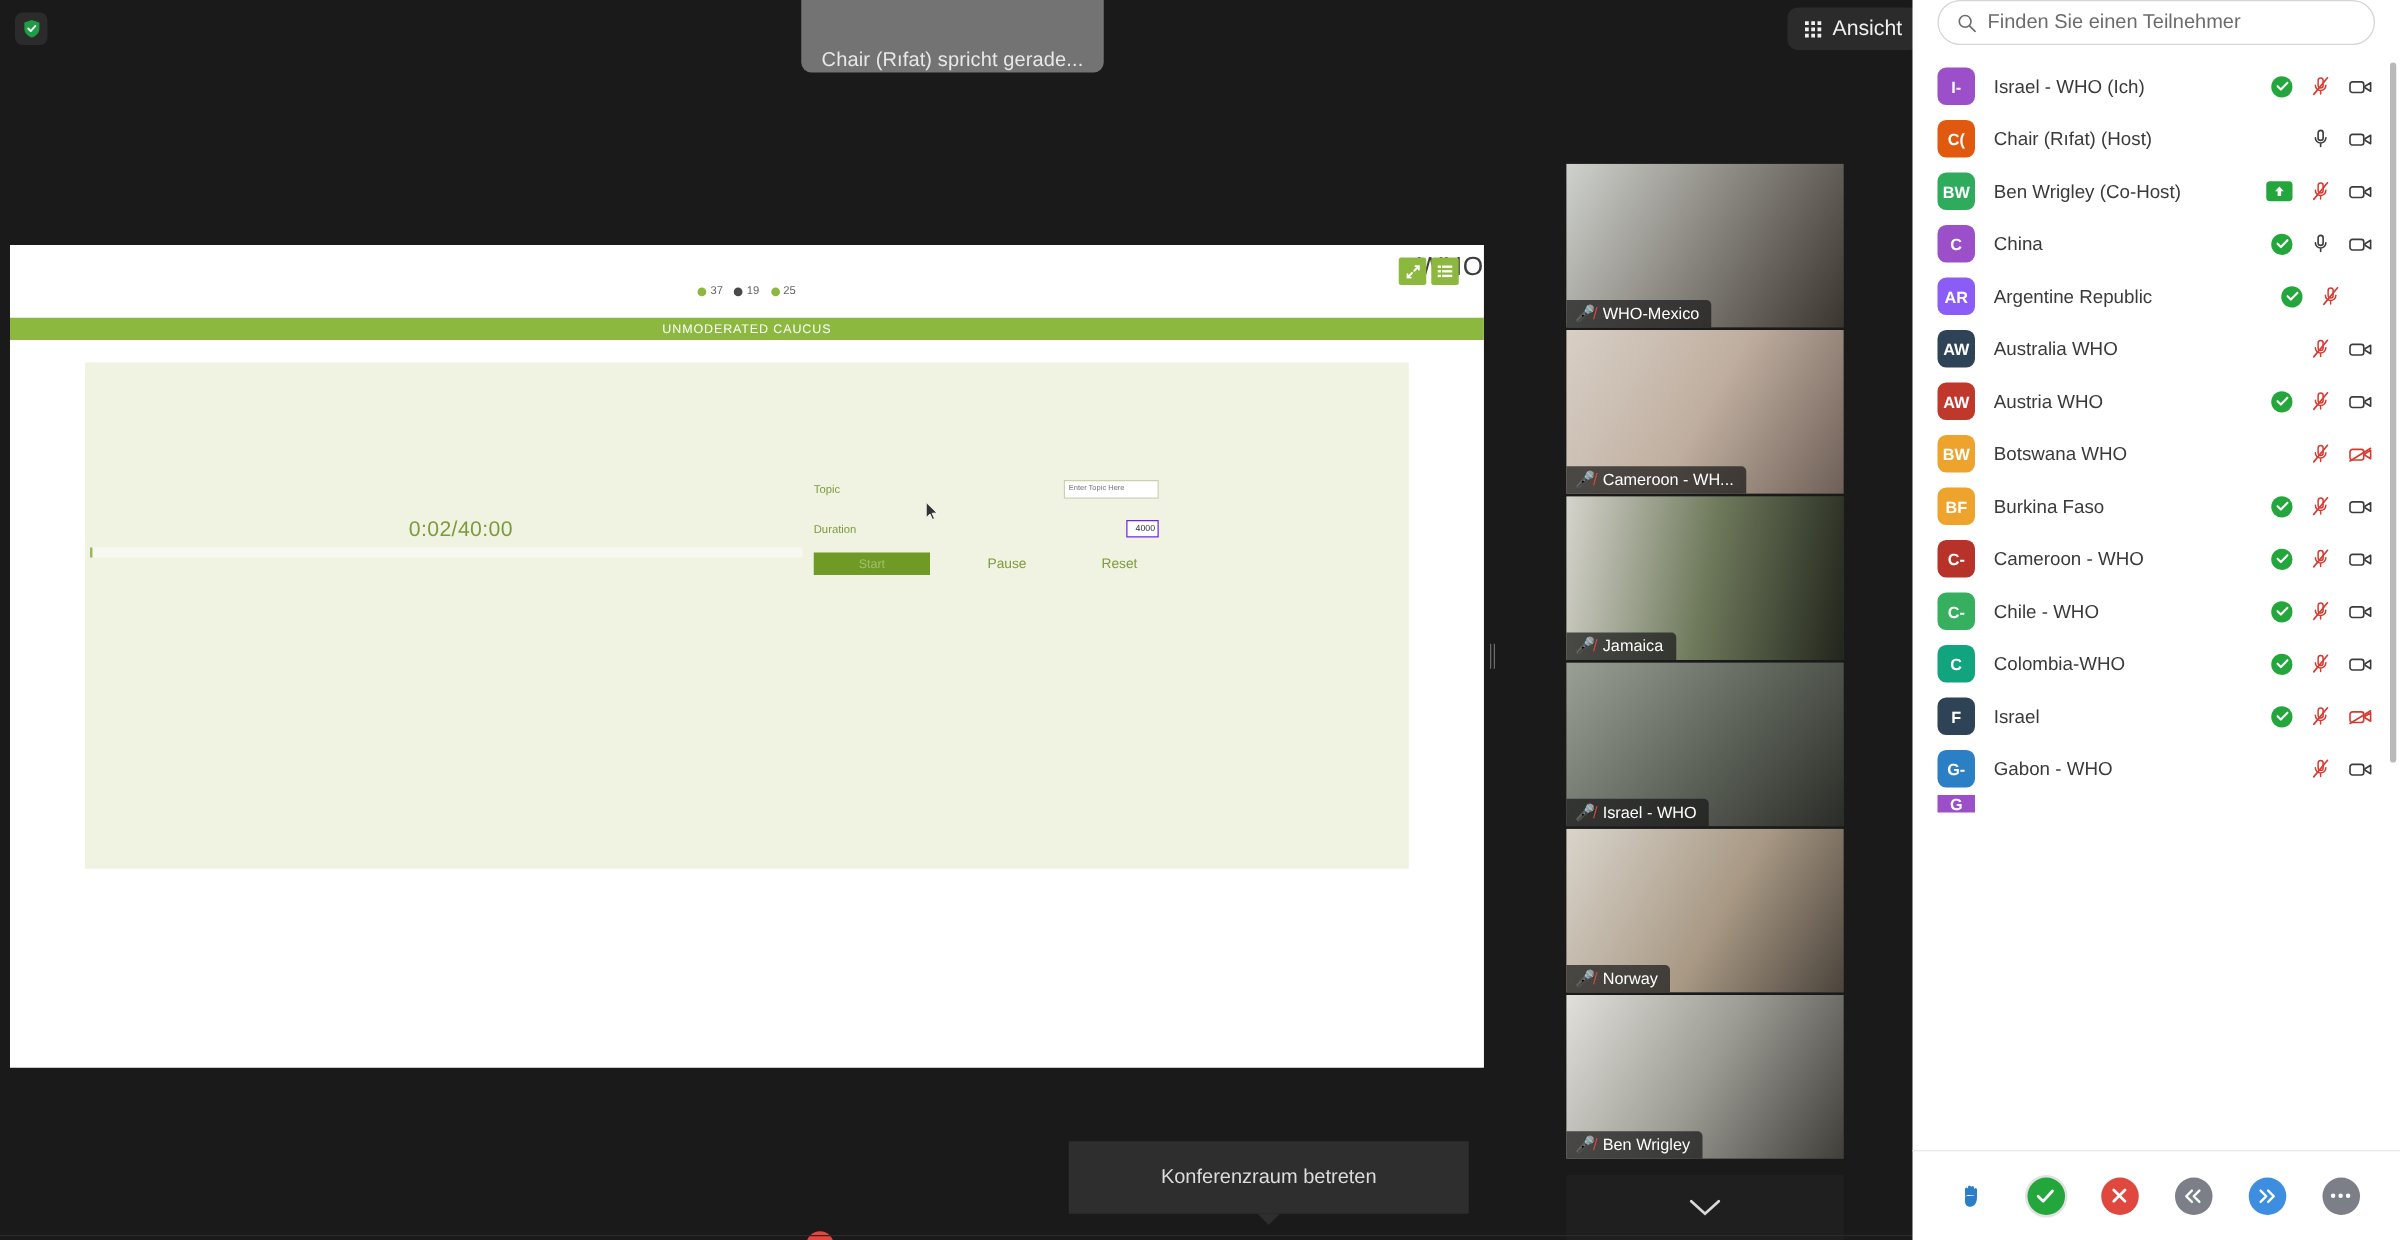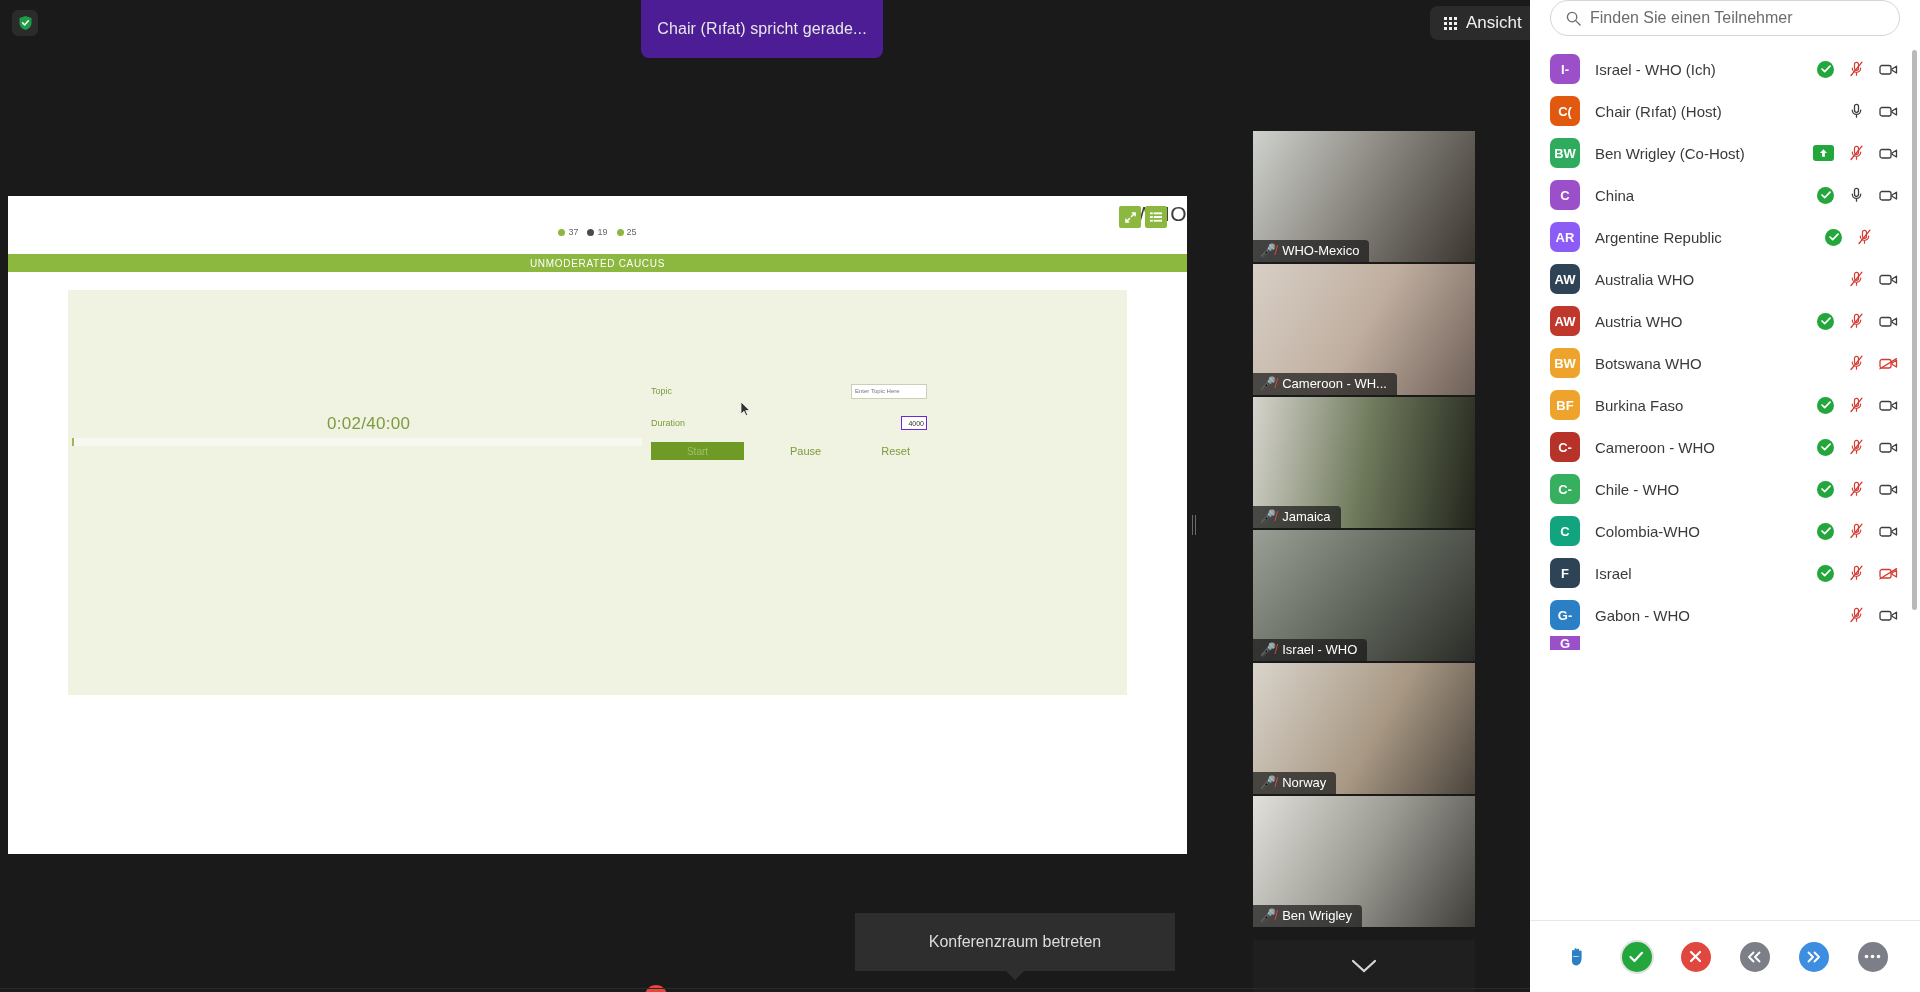--- a/index.html
+++ b/index.html
@@ -12,23 +12,23 @@
   #app { position: relative; width: 1920px; height: 992px; background: #1a1a1a; }
 
   
   .shield-badge {
     position: absolute; left: 12px; top: 10px;
     width: 26px; height: 26px; border-radius: 6px;
     background: #2b2b2b; display: flex; align-items: center; justify-content: center;
   }
   .speaking-pill {
     position: absolute; left: 641px; top: 0px;
-    width: 242px; height: 58px; background: #4c1d95;
+    width: 242px; height: 58px; background: #737373;
     border-radius: 0 0 8px 8px;
-    display: flex; align-items: center; justify-content: center;
+    display: flex; align-items: flex-end; justify-content: center;
     color: #e8e8e8; font-size: 16px; letter-spacing: .1px;
   }
   .view-pill {
     position: absolute; left: 1430px; top: 6px;
     height: 34px; padding: 0 14px; background: #2b2b2b; border-radius: 8px;
     display: flex; align-items: center; gap: 9px;
     color: #f0f0f0; font-size: 17px;
   }
   .grid-ic { display: grid; grid-template-columns: repeat(3,3px); grid-template-rows: repeat(3,3px); gap: 2px; }
   .grid-ic i { background: #f0f0f0; display: block; width: 3px; height: 3px; }
@@ -40,21 +40,21 @@
   }
   .sh-head { position: relative; height: 58px; background: #fff; }
   .sh-title {
     text-align: right; padding-top: 6px;
     font-size: 21px; color: #3d3d3d; font-weight: 400; letter-spacing: .5px;
   }
   .sh-badges {
     display: flex; justify-content: center; align-items: center; gap: 9px;
     margin-top: 1px; font-size: 9px; color: #666;
   }
-  .sh-badges span { display: flex; align-items: center; gap: 3px; }
+  .sh-badges span { display: flex; align-items: flex-end; gap: 3px; }
   .dot { width: 7px; height: 7px; border-radius: 50%; display: inline-block; }
   .sh-tools { position: absolute; right: 20px; top: 10px; display: flex; gap: 4px; }
   .sh-tool {
     width: 22px; height: 22px; background: #8cb83f; border-radius: 2px;
     display: flex; align-items: center; justify-content: center; color: #fff; font-size: 11px;
   }
   .caucus-bar {
     height: 18px; background: #8cb83f; color: #fff;
     display: flex; align-items: center; justify-content: center;
     font-size: 10px; letter-spacing: .7px;

